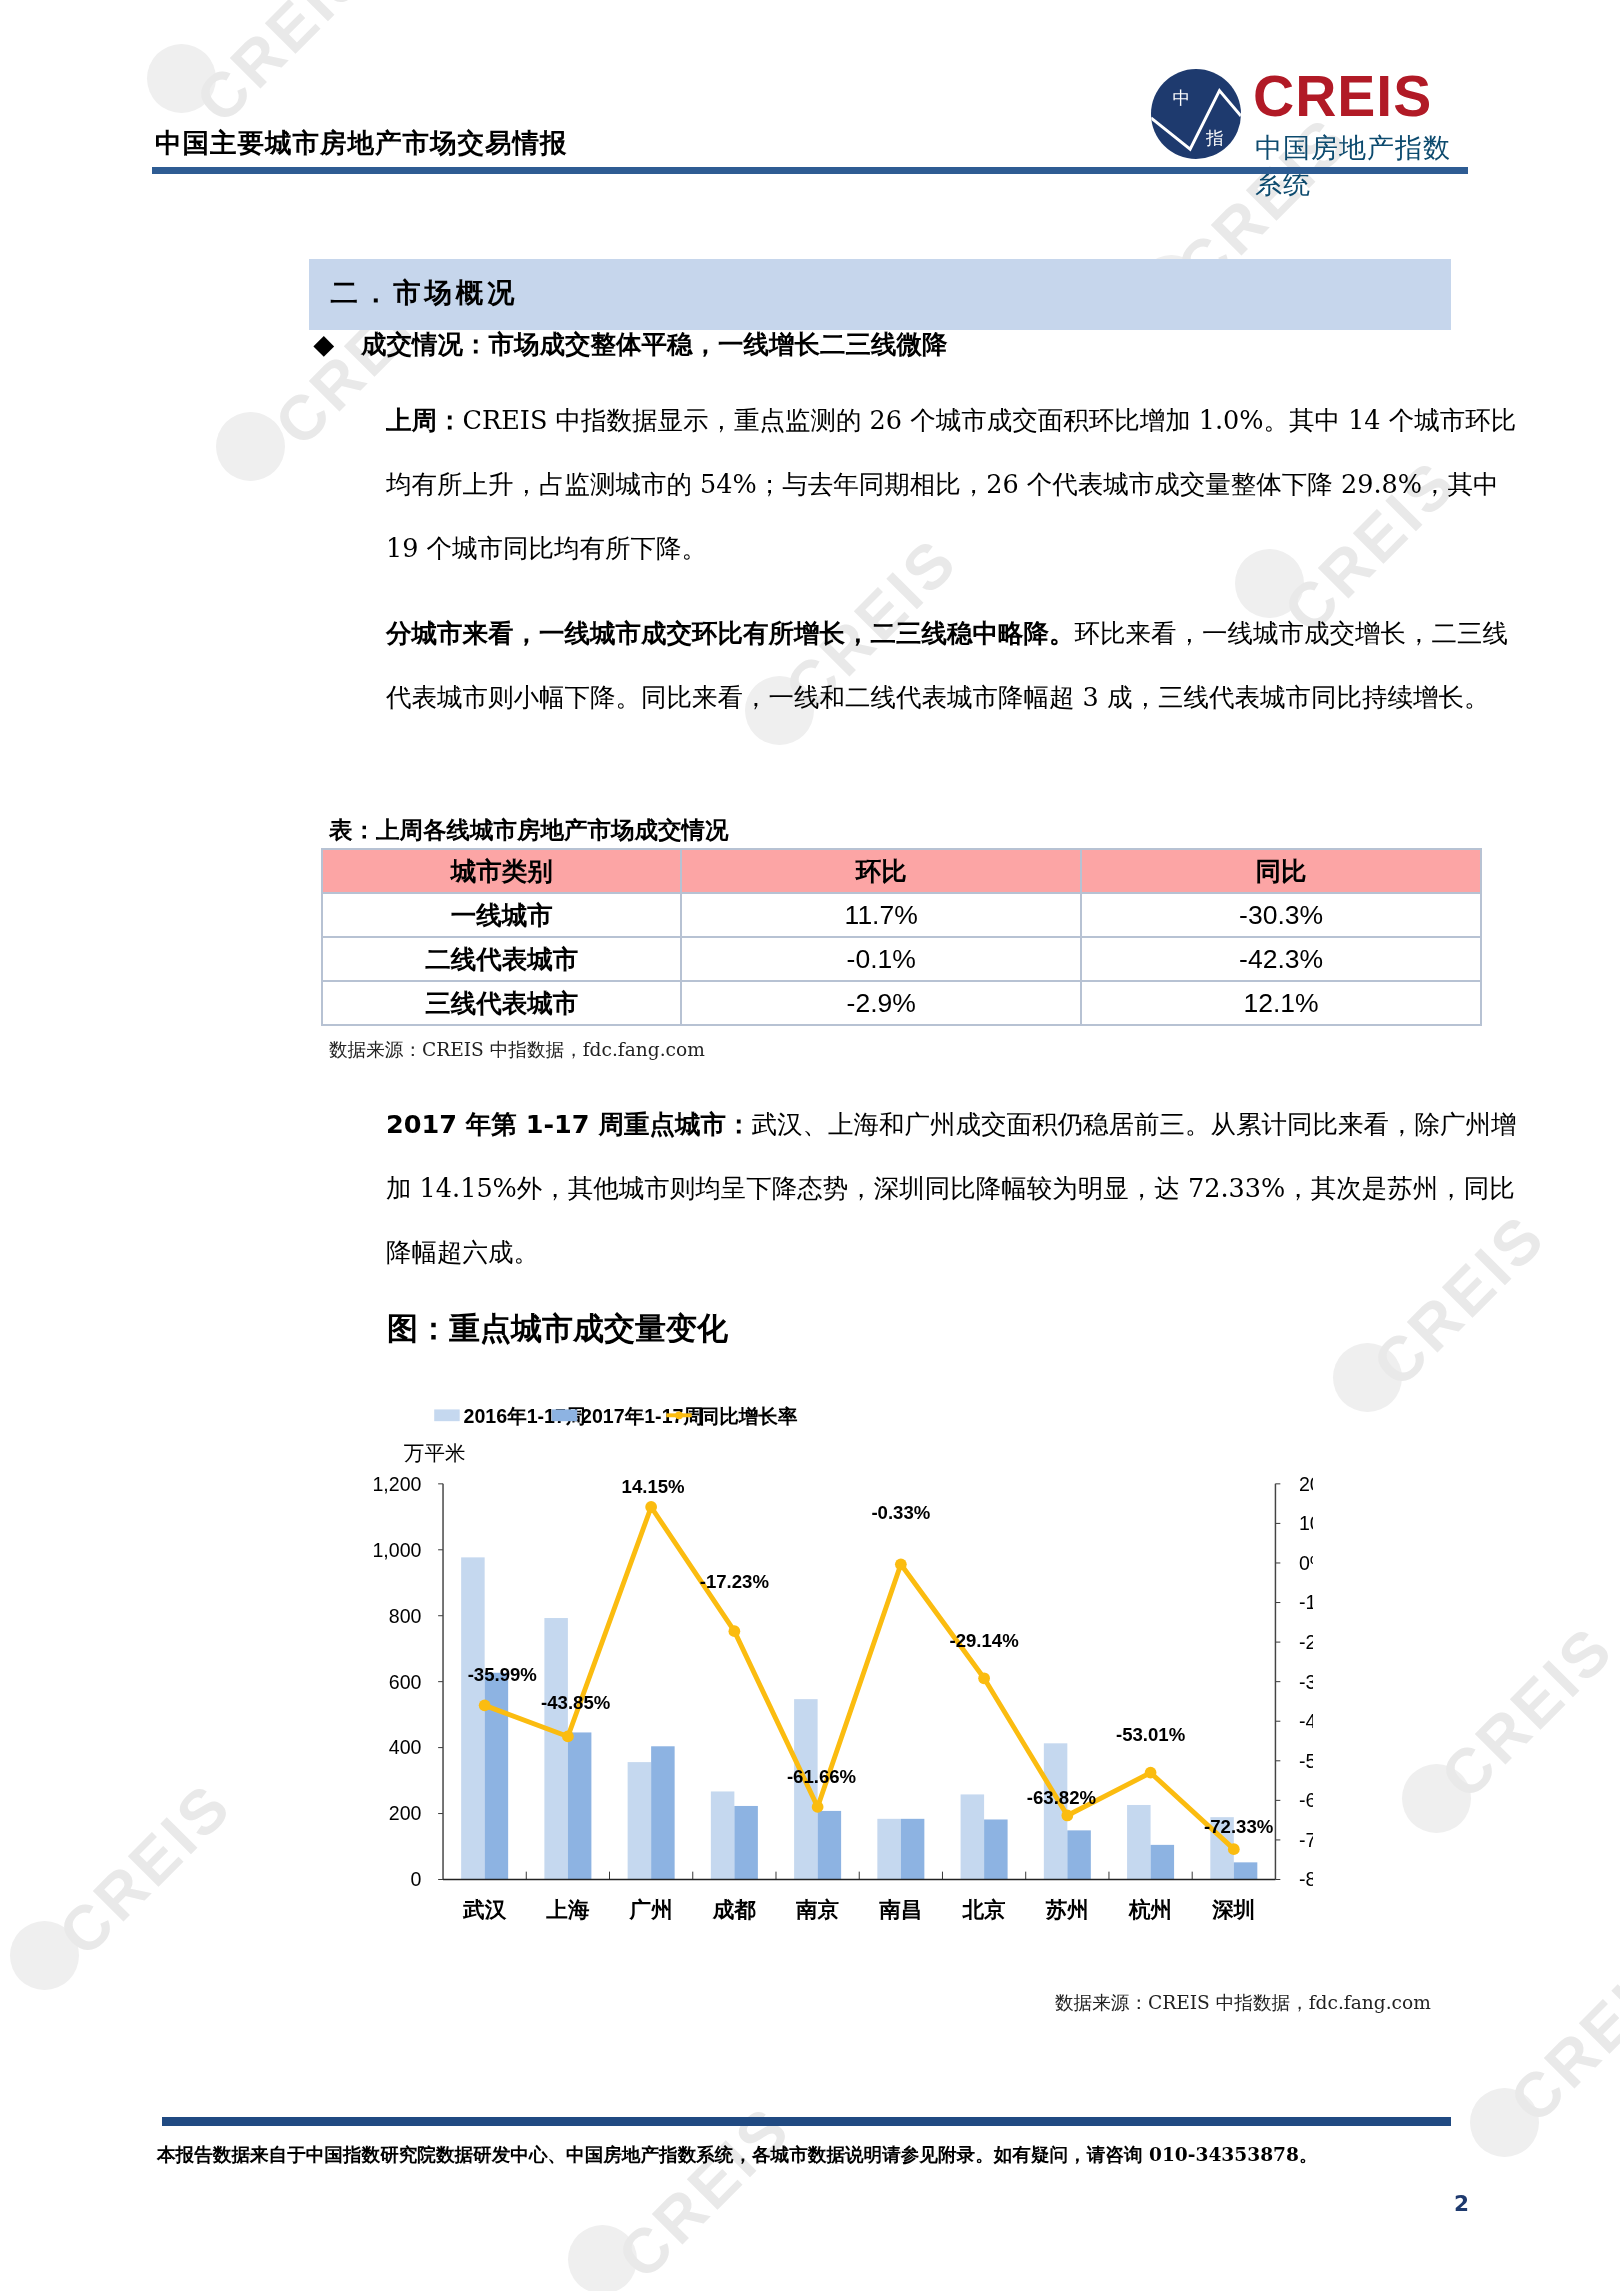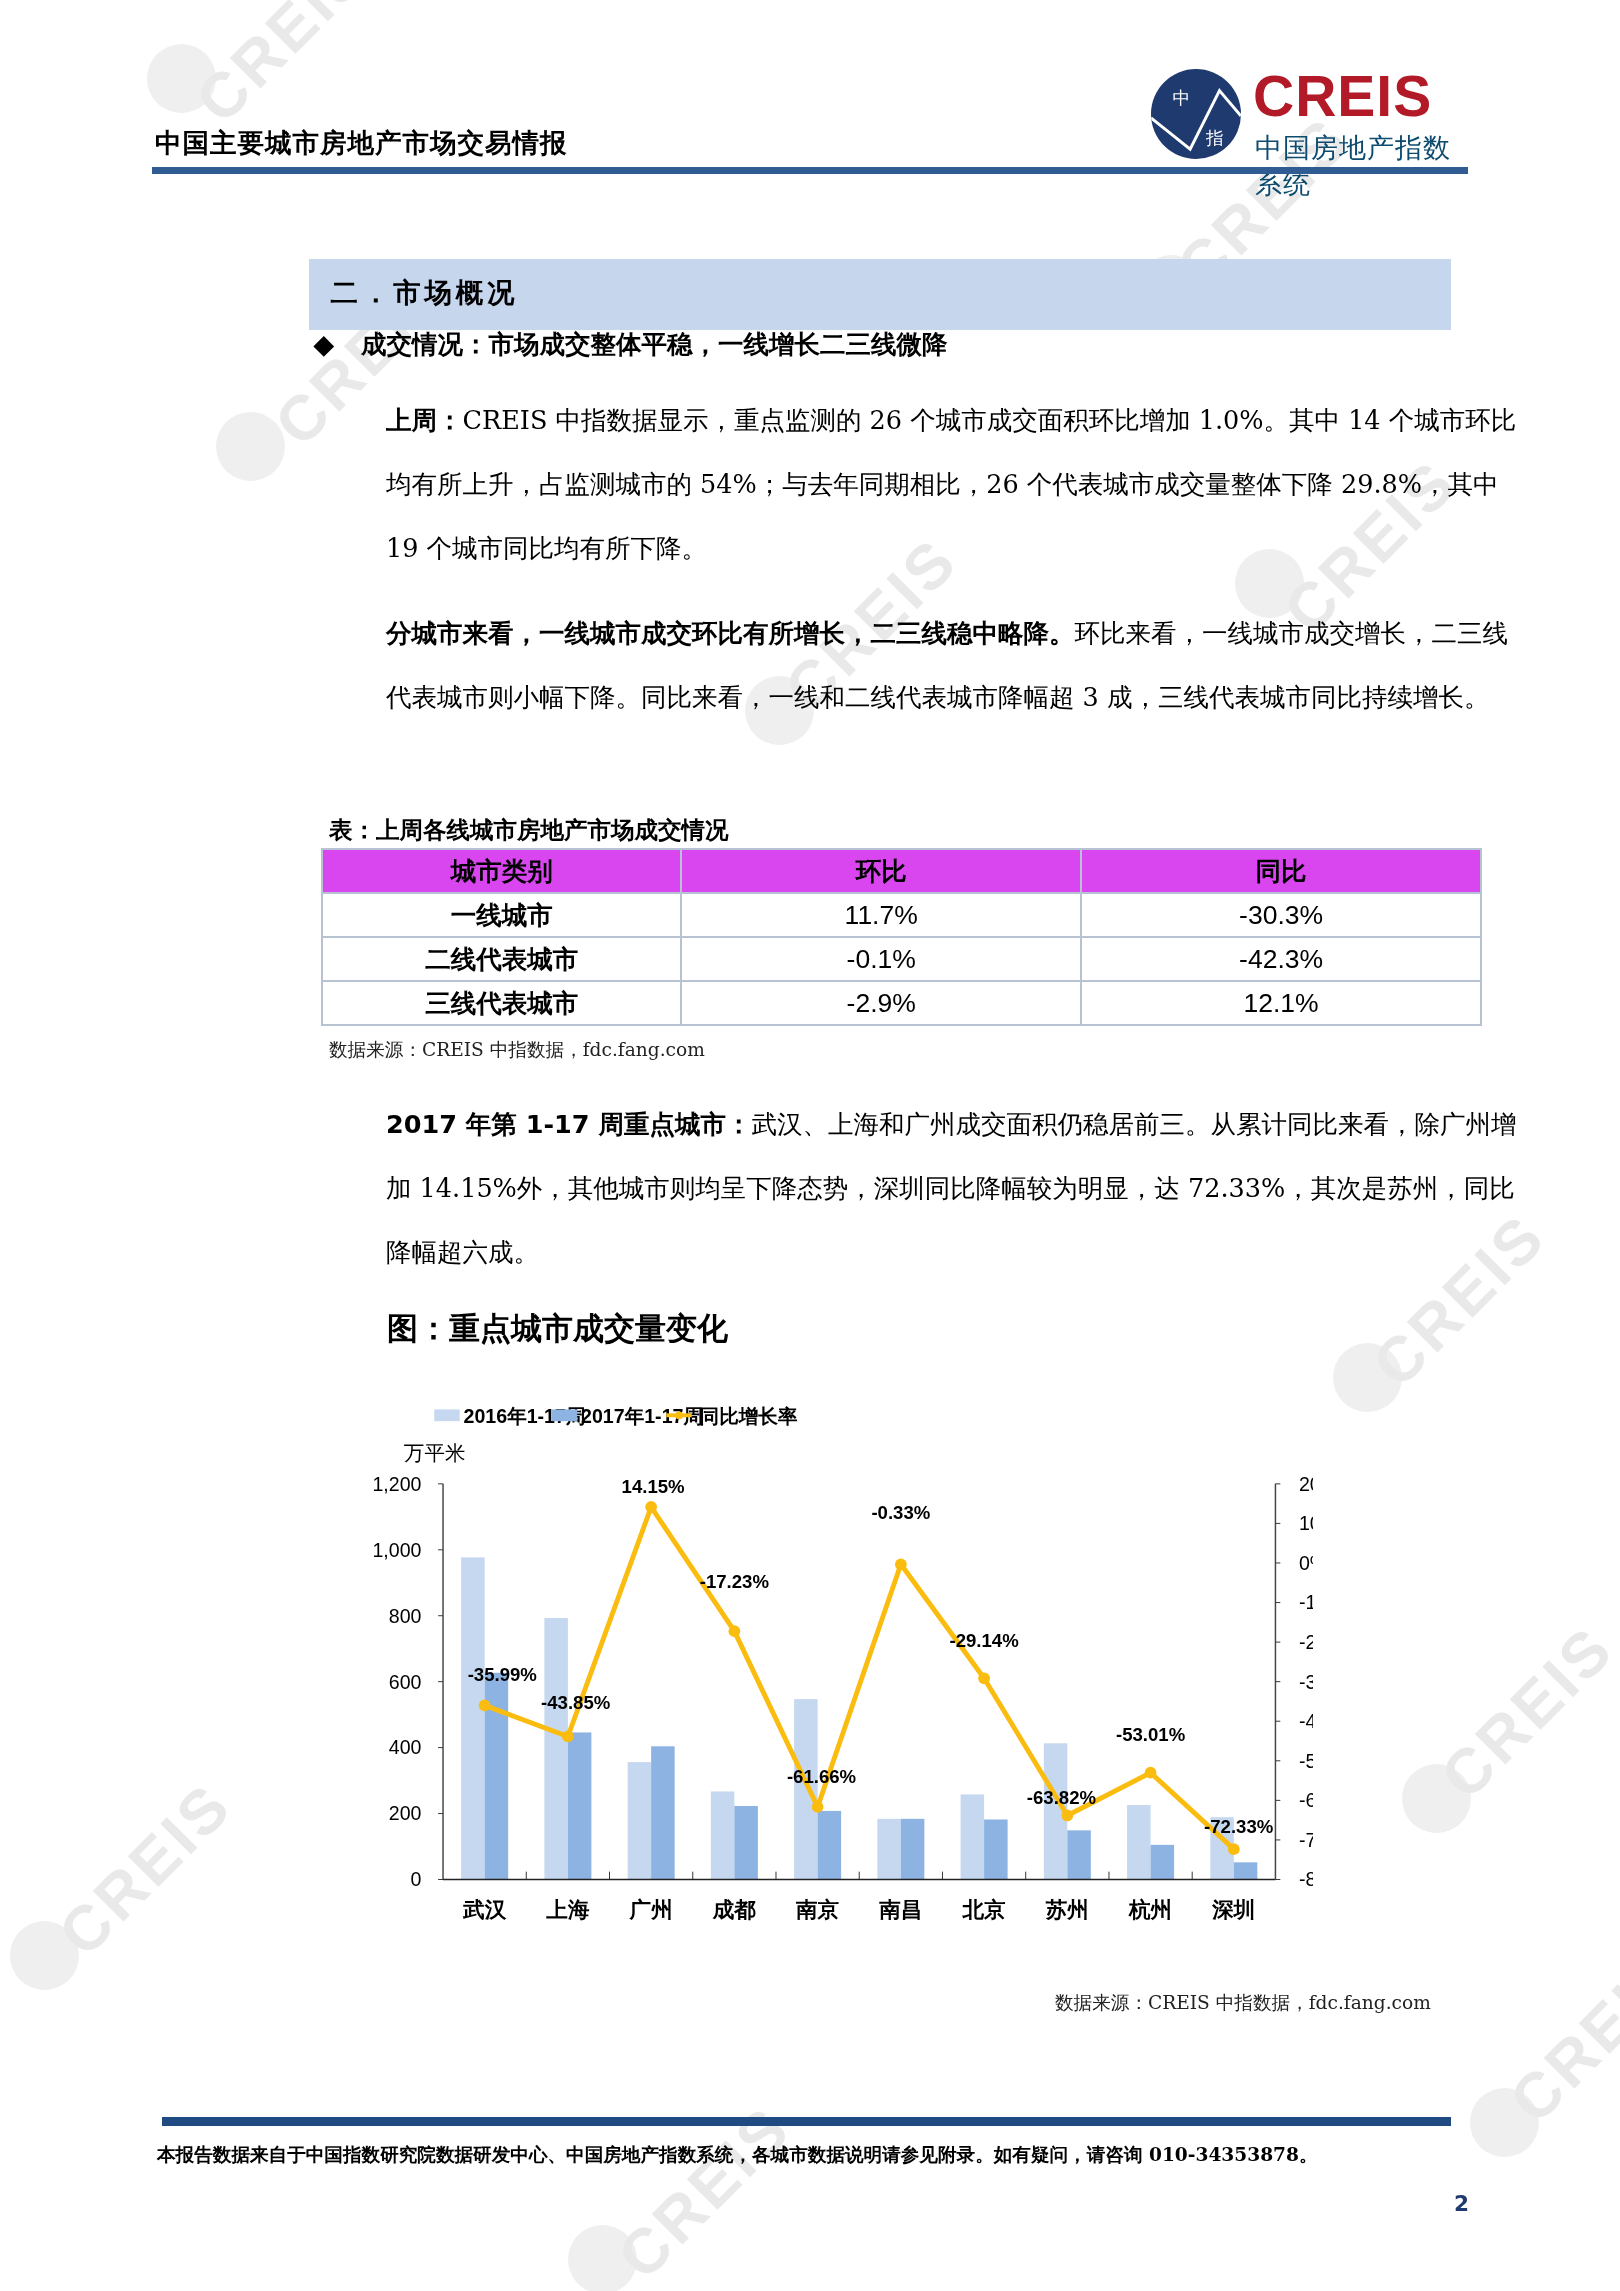--- a/index.html
+++ b/index.html
@@ -21,21 +21,21 @@
   .section-band { left:309px; top:221px; width:1142px; height:71px; background:#c6d6ec;margin-top:38px; }
   .section-title { position:absolute; left:21.6px; top:15.7px; font-size:27.4px; font-weight:bold; letter-spacing:3.9px; font-family:"DejaVu Serif",serif; }
   .bullet-line { left:314px; top:316px; font-size:25.5px; font-weight:bold; font-family:Liberation Serif, serif;margin-top:11px; }
   .bullet-line .diamond { display:inline-block; margin-right:27.4px; }
   .para { left:329px; width:1137px; font-size:25.5px; line-height:64px; font-family:"DejaVu Serif",serif; }
   .para .lead { font-weight:bold; font-family:"DejaVu Sans",sans-serif;margin-top:36px; }
   .indent { padding-left:57px; }
   .table-caption { left:329px; top:814px; font-size:23.5px; font-weight:bold; font-family:"DejaVu Serif",serif; }
   table.data { position:absolute; left:321px; top:848px; width:1161px; border-collapse:collapse; font-size:25.5px; }
   table.data th, table.data td { border:2px solid #b7c2d3; height:42px; text-align:center; padding:0; }
-  table.data th { background:#d946ef; font-weight:bold; font-family:"DejaVu Serif",serif; }
+  table.data th { background:#fca5a5; font-weight:bold; font-family:"DejaVu Serif",serif; }
   table.data td.cat { font-weight:bold; font-family:Liberation Serif, serif; }
   table.data td.num { font-family:"Liberation Sans",sans-serif; font-size:26.5px; }
   .source { font-size:18.6px; color:#222; font-family:"DejaVu Serif",serif; }
   .fig-caption { left:387px; top:1308px; font-size:31px; font-weight:bold; font-family:"DejaVu Serif",serif; }
   svg.chart { position:absolute; left:333px; top:1382px; z-index:1; }
   .footer-rule { left:162px; top:2117px; width:1289px; height:8.8px; background:#204a82; }
   .footer-text { left:157px; top:2142px; font-size:18.6px; font-weight:bold; font-family:"DejaVu Serif",serif; }
   .page-num { left:1454px; top:2191px; font-size:21.6px; font-weight:bold; color:#1e3a6e; }
   .content { z-index:1; }
 </style>

